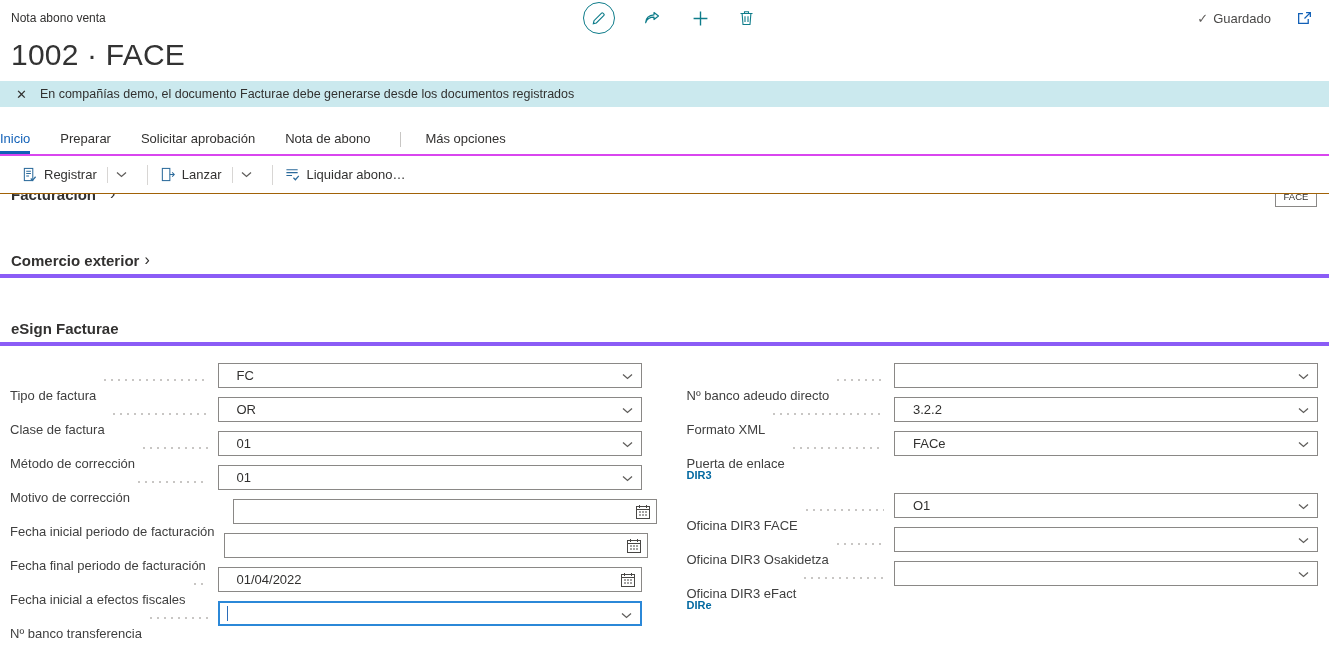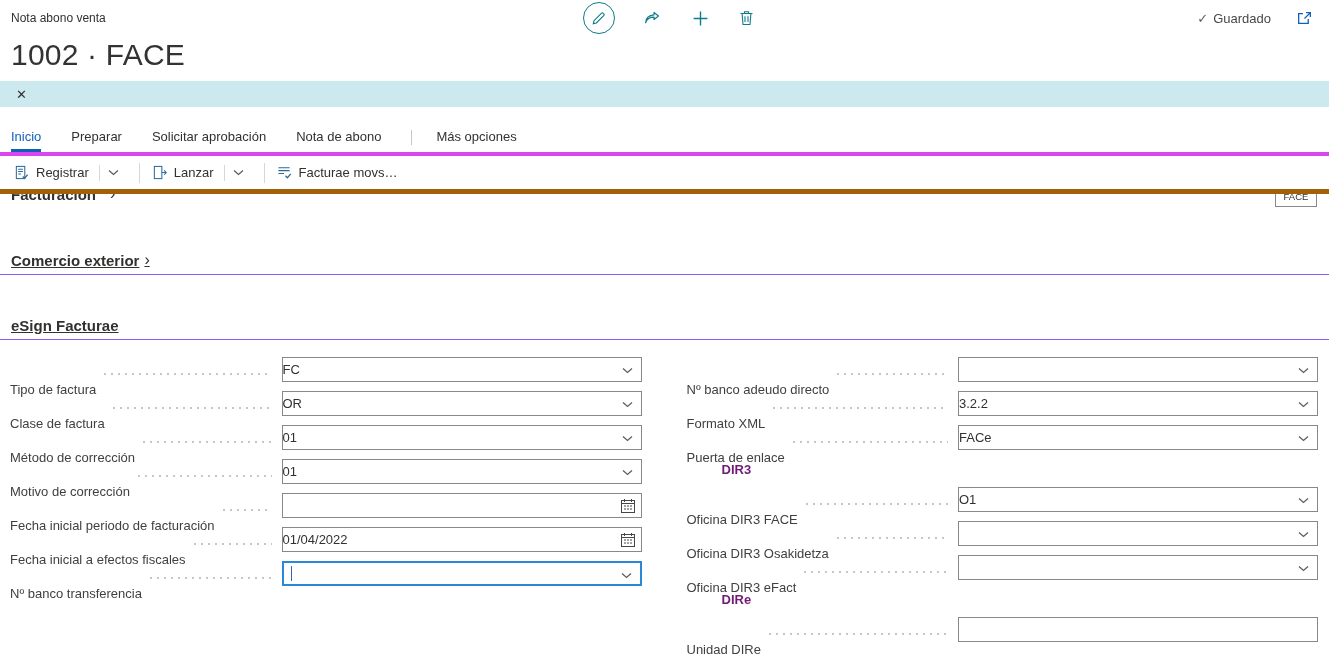--- a/index.html
+++ b/index.html
@@ -22,61 +22,61 @@
   
   .page-title { margin: 2px 0 0 11px; font-size: 30px; font-weight: 300; color: #333; letter-spacing: .2px; }
 
   
   .notif { margin-top: 9px; height: 26px; background: #cbe9ee; display: flex; align-items: center;
     padding-left: 16px; gap: 13px; }
   .notif .dismiss { background: none; border: none; cursor: pointer; font-size: 13px; color: #323130; line-height: 1; }
   .notif .msg { font-size: 12.5px; color: #323130; }
 
   
-  .menubar { display: flex; align-items: flex-end; border-bottom: 4px solid #d946ef;
-    padding-left: 11px; margin-top: 21px; height: 28px; }
+  .menubar { display: flex; align-items: flex-end; border-bottom: 2px solid #d946ef;
+    margin-top: 21px; height: 28px; }
   .mtab { font-size: 13px; color: #323130; padding-bottom: 8px; margin-right: 30px; cursor: pointer; }
   .mtab.active { color: #1160b7; box-shadow: inset 0 -3px 0 #1160b7; }
   .vline { width: 1px; height: 15px; background: #c8c6c4; margin: 0 24px 7px 0; }
 
   
-  .actionbar { display: flex; align-items: center; height: 38px; padding-left: 14px;
-    border-bottom: 5px solid #a16207; }
+  .actionbar { display: flex; align-items: center; height: 38px; padding-left: 22px;
+    border-bottom: 1px solid #a16207; }
   .action { display: flex; align-items: center; gap: 7px; font-size: 13px; color: #323130; cursor: pointer; }
   .inner-sep { width: 1px; height: 16px; background: #d8d6d4; margin: 0 0 0 10px; }
   .split-chev { padding: 2px 8px; display: flex; align-items: center; cursor: pointer; }
   .bar-sep { width: 1px; height: 20px; background: #d8d6d4; margin: 0 12px; }
 
   
   .section-clip { position: relative; height: 14px; overflow: hidden; }
   .fast-header { margin: -9px 0 0 11px; font-size: 15px; font-weight: 600; color: #323130; display: flex; gap: 14px; align-items: center; }
   .sec-chev { font-weight: 400; font-size: 16px; color: #323130; }
   .face-box { position: absolute; right: 12px; top: -9px; width: 42px; height: 22px;
     border: 1px solid #8a8886; background: #fff; font-size: 9.5px; color: #323130;
     display: flex; align-items: center; justify-content: center; }
-  .sectionwrap { border-bottom: 1px solid #8b5cf6; padding: 0 14px 5px 11px; text-decoration: underline; }
+  .sectionwrap { border-bottom: 4px solid #8b5cf6; padding: 0 14px 5px 11px; }
   .sectionwrap h2 { font-size: 15px; font-weight: 600; color: #323130; display: flex; align-items: center; gap: 5px; cursor: pointer; }
 
   
   .formgrid { display: flex; gap: 45px; padding: 0 11px 0 10px; margin-top: 17px; }
   .fcol { flex: 1; min-width: 0; }
   .row { display: flex; align-items: center; height: 25px; margin-bottom: 9px; }
   .lbl { font-size: 13px; color: #404040; white-space: nowrap; flex: none; margin-top: 40px; }
   .leader { flex: 1; height: 2px; margin: 9px 10px 0 8px;
     background-image: repeating-linear-gradient(to right, #c8c6c4 0 2px, transparent 2px 7px); }
-  .input { position: relative; flex: none; width: 360px; height: 25px; border: 1px solid #8a8886;
-    background: #fff; display: flex; align-items: center; padding: 0 26px 0 0;
+  .input { position: relative; flex: none; width: 424px; height: 25px; border: 1px solid #8a8886;
+    background: #fff; display: flex; align-items: center; padding: 0 26px 0 18px;
     font-size: 13px; color: #323130; cursor: text; }
   .input.plain { padding-right: 8px; }
   .input .chev { position: absolute; right: 8px; top: 9px; cursor: pointer; }
   .input .cal  { position: absolute; right: 5px; top: 4px; cursor: pointer; }
   .input.focused { border: 2px solid #2b88d8; padding-left: 7px; }
   .caret { width: 1.5px; height: 15px; background: #2b6cb8; }
   .group-row { height: 20px; margin-bottom: 8px; display: flex; align-items: center; }
-  .group-lbl { font-size: 13px; font-weight: 700; color: #701a75; margin-left: 35px; }
+  .group-lbl { font-size: 11px; font-weight: 700; color: #0369a1; }
 </style>
 </head>
 <body>
 
 <div class="topbar">
   <span class="caption">Nota abono venta</span>
 
   <div class="center-actions">
     <button class="circlebtn">
       <svg width="15" height="15" viewBox="0 0 16 16">
@@ -114,20 +114,21 @@
           <path d="M9.5 2.5h4v4M13.3 2.7L8 8"></path>
         </g>
       </svg>
   </button>
 </div>
 
 <h1 class="page-title">1002 · FACE</h1>
 
 <div class="notif">
   <button class="dismiss">✕</button>
+  <span class="msg">En compañías demo, el documento Facturae debe generarse desde los documentos registrados</span>
 </div>
 
 <nav class="menubar">
   <span class="mtab active">Inicio</span>
   <span class="mtab">Preparar</span>
   <span class="mtab">Solicitar aprobación</span>
   <span class="mtab">Nota de abono</span>
   <span class="vline"></span>
   <span class="mtab">Más opciones</span>
 </nav>
@@ -168,21 +169,21 @@
   </span>
   <span class="bar-sep"></span>
 
   <div class="action">
     <svg width="15" height="15" viewBox="0 0 16 16">
         <g fill="none" stroke="#2b6a9b" stroke-width="1.1">
           <path d="M1.5 3h12M1.5 6h12M1.5 9h6"></path>
           <path d="M9 11.5l2.1 2.1 3.6-4.2" stroke-width="1.3"></path>
         </g>
       </svg>
-    <span>Facturae movs…</span>
+    <span>Liquidar abono…</span>
   </div>
 </div>
 
 <div class="section-clip">
   <div class="fast-header">
     <span>Facturación</span>
     <span class="sec-chev">›</span>
   </div>
   <div class="face-box">
     <span>FACE</span>
@@ -257,20 +258,33 @@
         <span class="val"></span>
         <svg class="cal" width="16" height="16" viewBox="0 0 16 16">
             <g fill="none" stroke="#484644" stroke-width="1">
               <rect x="1.5" y="2.5" width="13" height="12"></rect>
               <path d="M1.5 5.5h13M4.5 1v3M11.5 1v3M4 8h2M7 8h2M10 8h2M4 11h2M7 11h2M10 11h2"></path>
             </g>
           </svg>
       </div>
     </div>
 
+    <div class="row">
+      <span class="lbl">Fecha final periodo de facturación</span>
+      <span class="leader"></span>
+      <div class="input">
+        <span class="val"></span>
+        <svg class="cal" width="16" height="16" viewBox="0 0 16 16">
+            <g fill="none" stroke="#484644" stroke-width="1">
+              <rect x="1.5" y="2.5" width="13" height="12"></rect>
+              <path d="M1.5 5.5h13M4.5 1v3M11.5 1v3M4 8h2M7 8h2M10 8h2M4 11h2M7 11h2M10 11h2"></path>
+            </g>
+          </svg>
+      </div>
+    </div>
 
     <div class="row">
       <span class="lbl">Fecha inicial a efectos fiscales</span>
       <span class="leader"></span>
       <div class="input">
         <span class="val">01/04/2022</span>
         <svg class="cal" width="16" height="16" viewBox="0 0 16 16">
             <g fill="none" stroke="#484644" stroke-width="1">
               <rect x="1.5" y="2.5" width="13" height="12"></rect>
               <path d="M1.5 5.5h13M4.5 1v3M11.5 1v3M4 8h2M7 8h2M10 8h2M4 11h2M7 11h2M10 11h2"></path>
@@ -363,22 +377,15 @@
         <svg class="chev" width="11" height="7" viewBox="0 0 11 7">
             <path d="M1 1.5l4.5 4 4.5-4" fill="none" stroke="#605e5c" stroke-width="1.3"></path>
           </svg>
       </div>
     </div>
 
     <div class="group-row">
       <span class="group-lbl">DIRe</span>
     </div>
 
-    <div class="row">
-      <span class="lbl">Unidad DIRe</span>
-      <span class="leader"></span>
-      <div class="input plain">
-        <span class="val"></span>
-      </div>
-    </div>
 
   </div>
 </div>
 
 </body></html>

